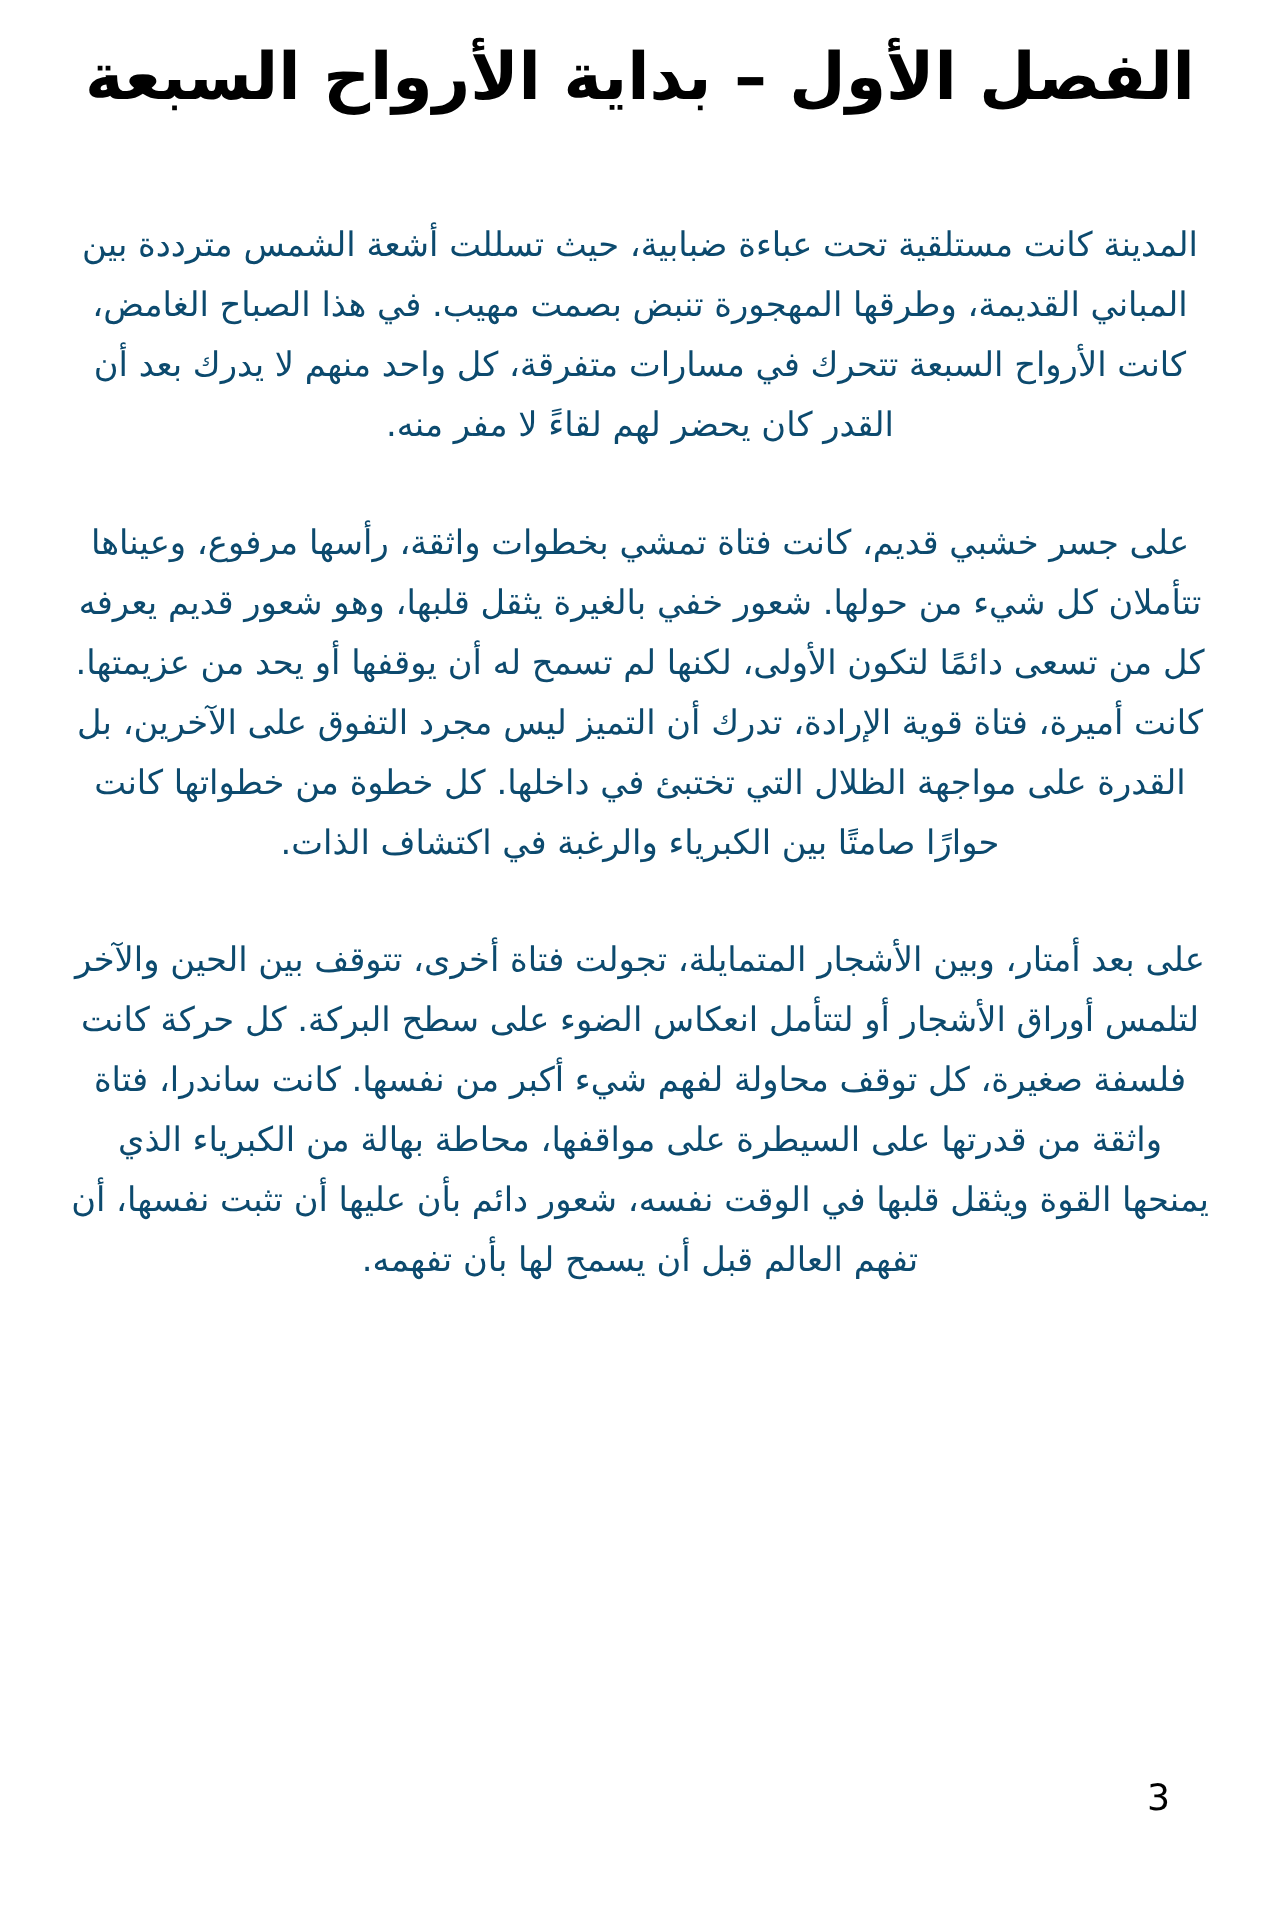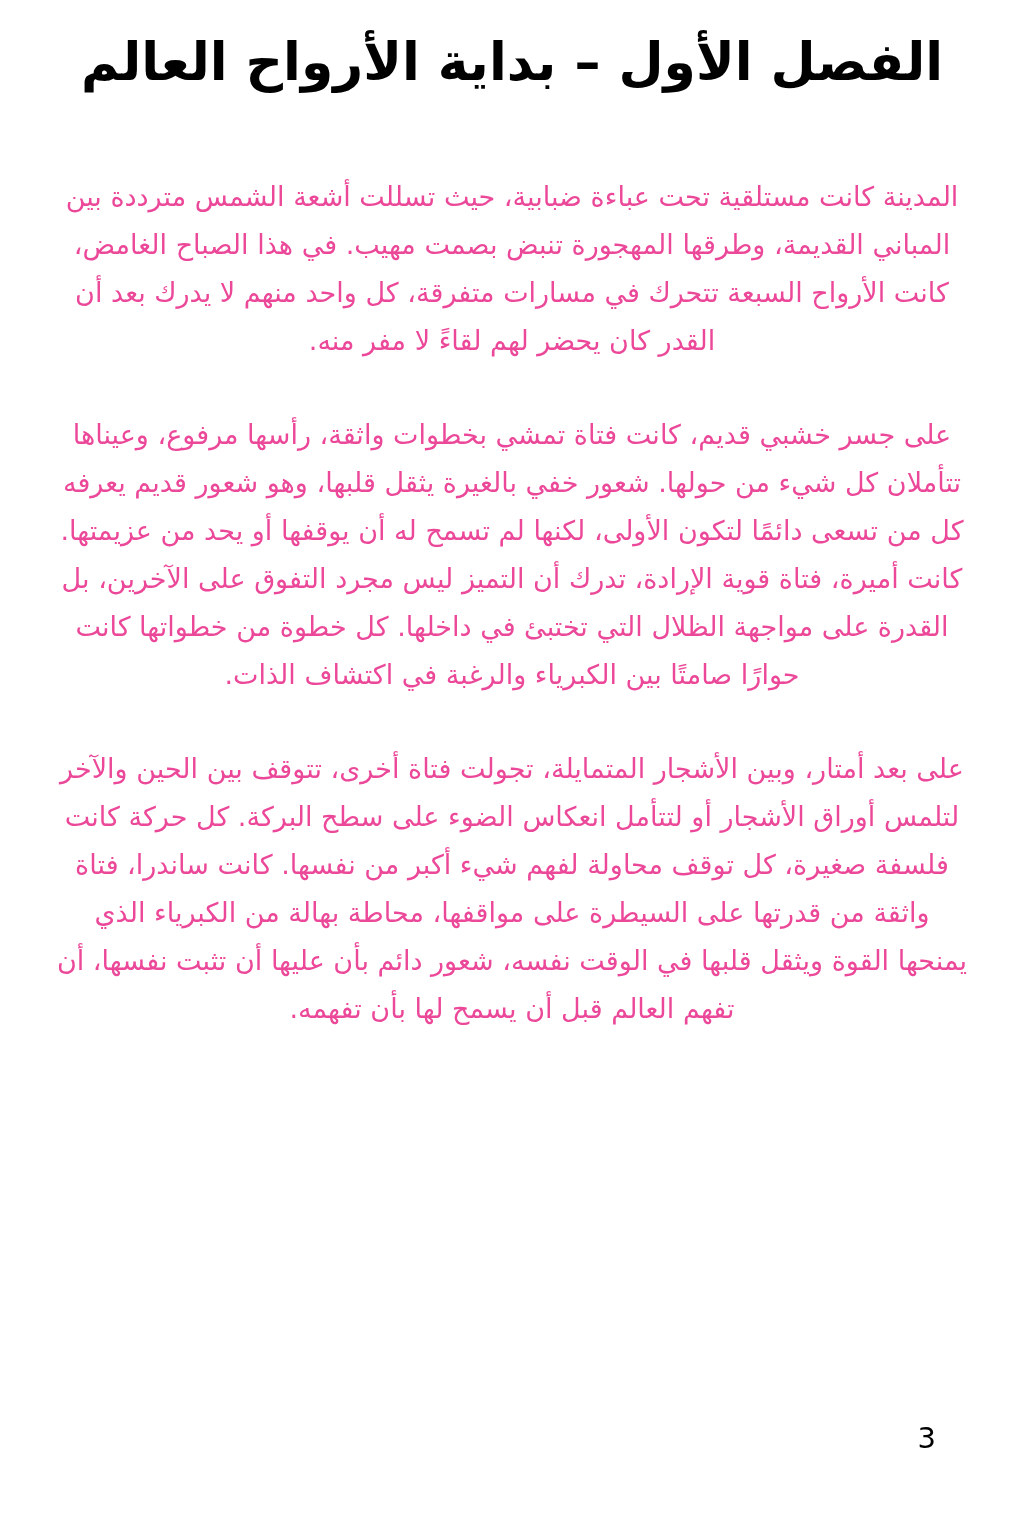--- a/index.html
+++ b/index.html
@@ -31,37 +31,37 @@
     color: #000000;
   }
   .content {
     margin: 0 56px;
   }
   .content p {
     margin: 0 0 46px 0;
     font-size: 27px;
     line-height: 48px;
     text-align: center;
-    color: #ec4899;
+    color: #0c4a6e;
   }
   .page-number {
     position: absolute;
     top: 1424px;
     right: 88px;
     font-size: 29px;
     line-height: 1;
     color: #000000;
   }
 </style>
 </head>
 <body>
 
 <div class="page">
 
-  <h1 class="chapter-title">الفصل الأول – بداية الأرواح العالم</h1>
+  <h1 class="chapter-title">الفصل الأول – بداية الأرواح السبعة</h1>
 
   <div class="content">
     <p>المدينة كانت مستلقية تحت عباءة ضبابية، حيث تسللت أشعة الشمس مترددة بين المباني القديمة، وطرقها المهجورة تنبض بصمت مهيب. في هذا الصباح الغامض، كانت الأرواح السبعة تتحرك في مسارات متفرقة، كل واحد منهم لا يدرك بعد أن القدر كان يحضر لهم لقاءً لا مفر منه.</p>
     <p>على جسر خشبي قديم، كانت فتاة تمشي بخطوات واثقة، رأسها مرفوع، وعيناها تتأملان كل شيء من حولها. شعور خفي بالغيرة يثقل قلبها، وهو شعور قديم يعرفه كل من تسعى دائمًا لتكون الأولى، لكنها لم تسمح له أن يوقفها أو يحد من عزيمتها. كانت أميرة، فتاة قوية الإرادة، تدرك أن التميز ليس مجرد التفوق على الآخرين، بل القدرة على مواجهة الظلال التي تختبئ في داخلها. كل خطوة من خطواتها كانت حوارًا صامتًا بين الكبرياء والرغبة في اكتشاف الذات.</p>
     <p>على بعد أمتار، وبين الأشجار المتمايلة، تجولت فتاة أخرى، تتوقف بين الحين والآخر لتلمس أوراق الأشجار أو لتتأمل انعكاس الضوء على سطح البركة. كل حركة كانت فلسفة صغيرة، كل توقف محاولة لفهم شيء أكبر من نفسها. كانت ساندرا، فتاة واثقة من قدرتها على السيطرة على مواقفها، محاطة بهالة من الكبرياء الذي يمنحها القوة ويثقل قلبها في الوقت نفسه، شعور دائم بأن عليها أن تثبت نفسها، أن تفهم العالم قبل أن يسمح لها بأن تفهمه.</p>
   </div>
 
   <div class="page-number">3</div>
 
 </div>

